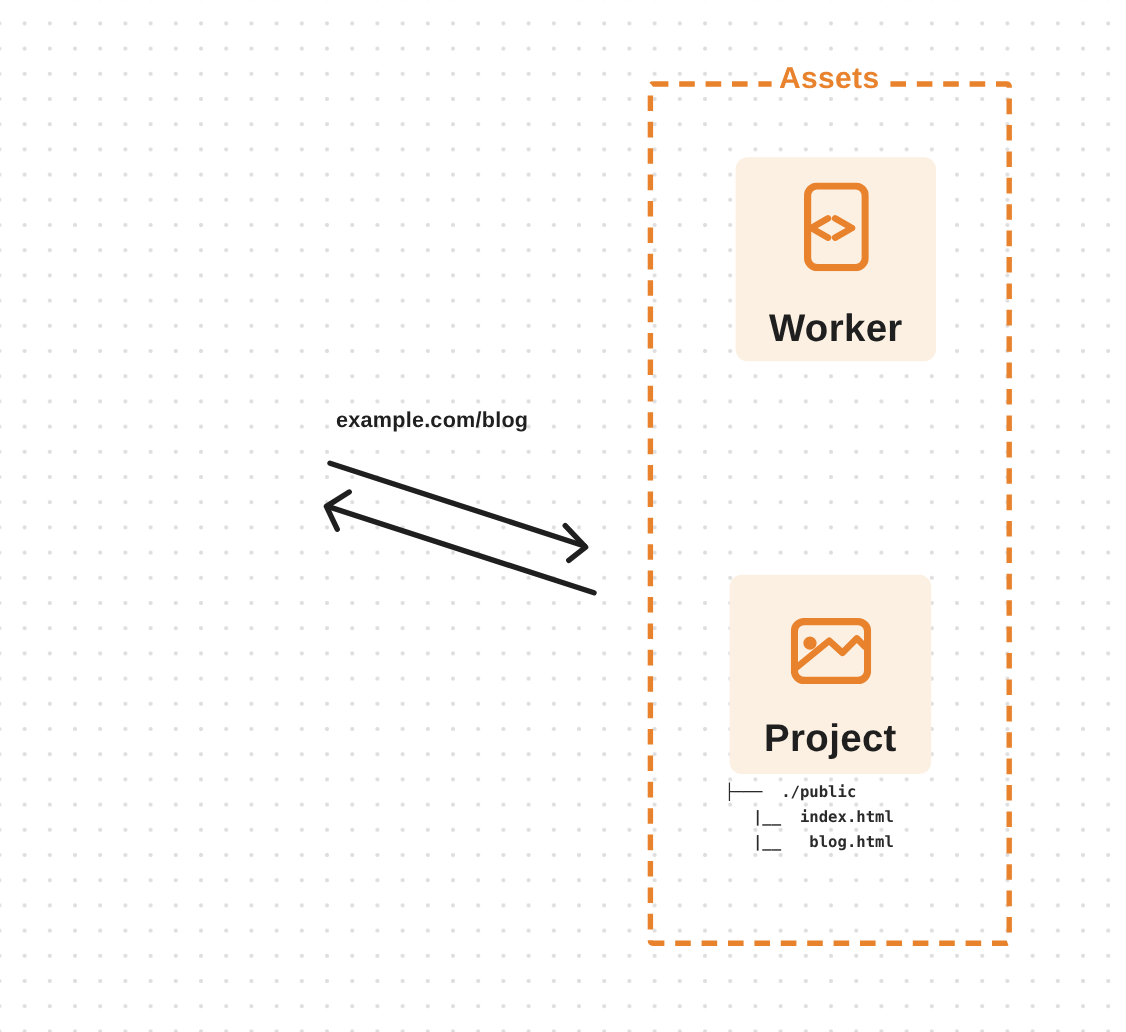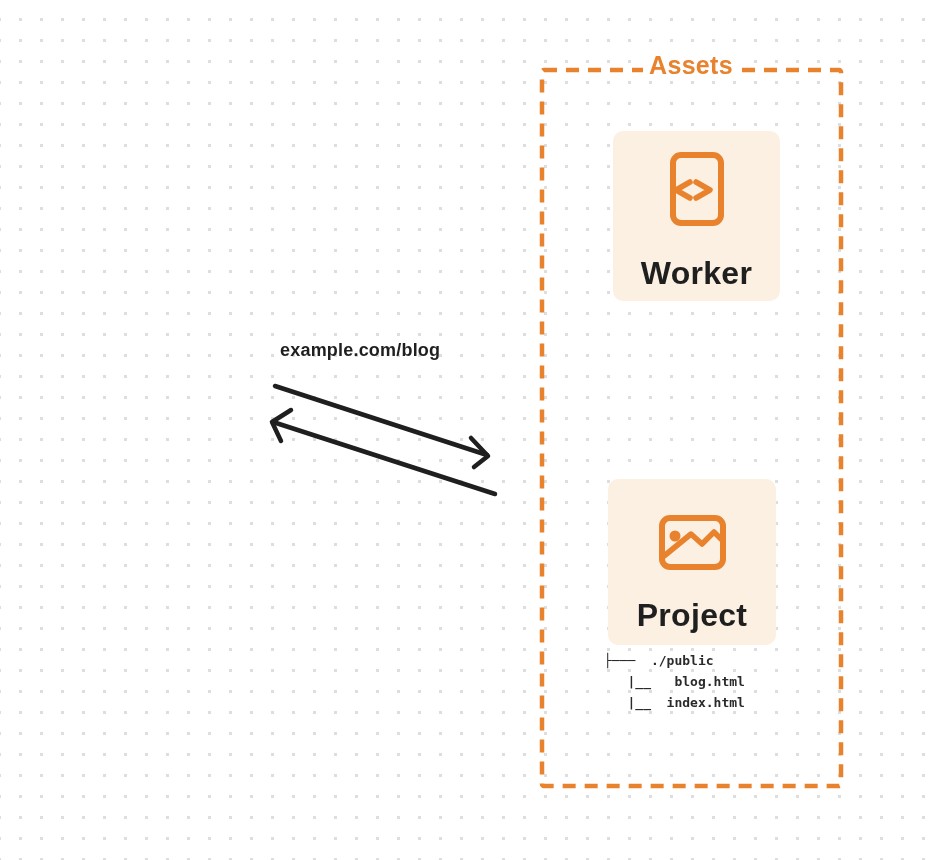--- a/index.html
+++ b/index.html
@@ -134,17 +134,17 @@
         <rect x="3" y="3" width="61" height="49" rx="8" class="orange-stroke" stroke-width="6"></rect>
         <circle cx="16" cy="21" r="5.5" class="orange-fill"></circle>
         <polyline points="5,41 32,19 43,29 55,17 62,24" class="orange-stroke" stroke-width="5.5" stroke-linecap="round" stroke-linejoin="round"></polyline>
       </svg>
     </span>
     <span class="box-label">Project</span>
   </div>
 
   <div class="file-tree">
     <div>├───  ./public</div>
+    <div>   |__  index.html</div>
     <div>   |__   blog.html</div>
-    <div>   |__  index.html</div>
   </div>
 
 </div>
 
 </body></html>

